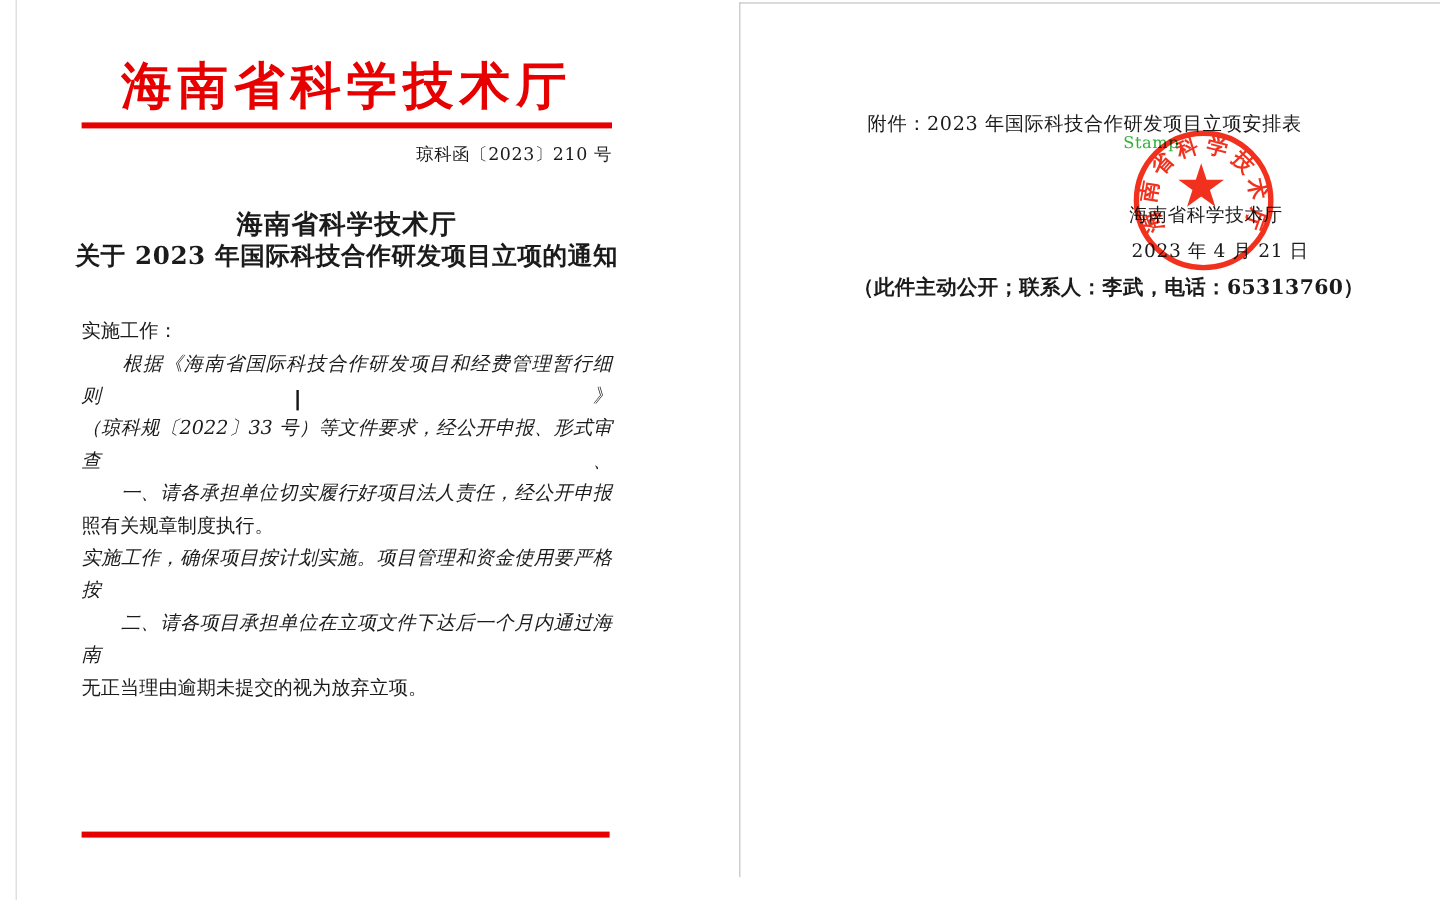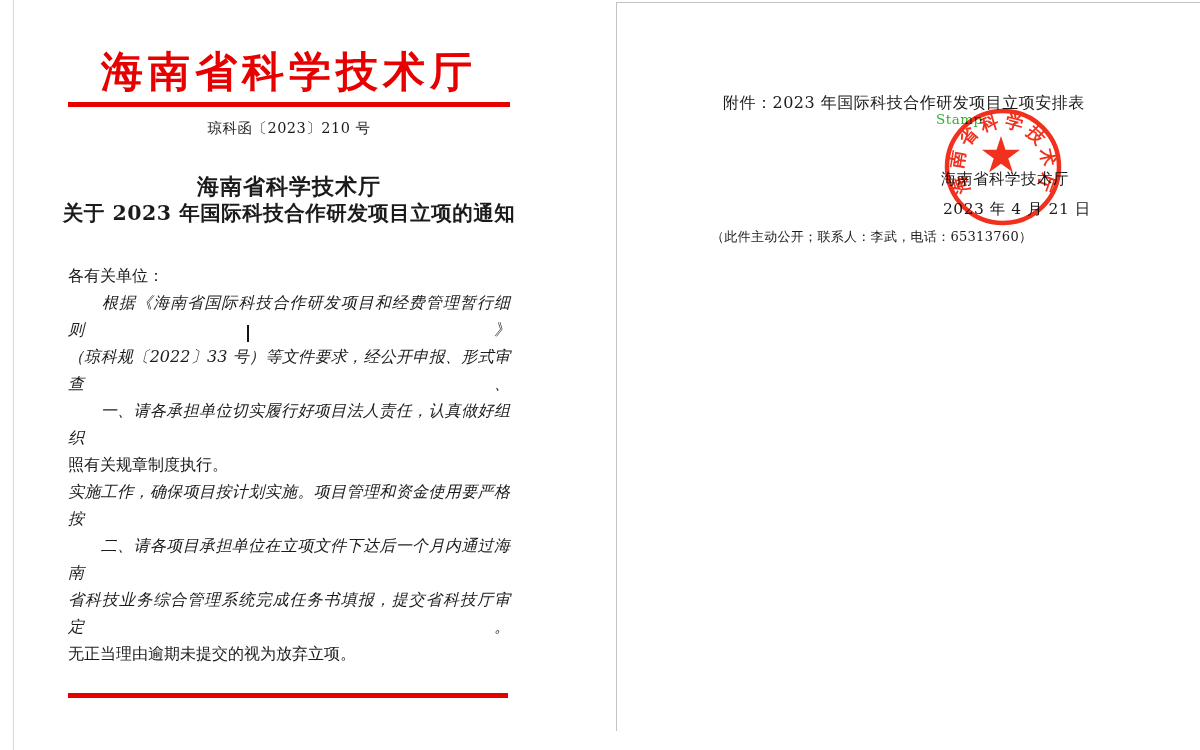--- a/index.html
+++ b/index.html
@@ -13,39 +13,39 @@
   
   .edge-left  { position:absolute; left:13px; top:0; width:1px; height:750px; background:#d9d9d9; }
   .page2-frame{ position:absolute; left:616px; top:2px; width:584px; height:729px;
                 border-left:1px solid #c3c3c3; border-top:1px solid #c3c3c3; background:#ffffff; }
 
   
   .p1 { position:absolute; left:13px; top:0; width:600px; height:750px; }
   .letterhead { position:absolute; left:55px; top:44px; width:442px; text-align:center;
                 font-size:42px; font-weight:bold; letter-spacing:5px; white-space:nowrap; }
   .rule-top   { position:absolute; left:55px; top:102px; width:442px; height:4.5px; }
-  .doc-no     { position:absolute; left:55px; top:119px; width:442px; text-align:center;
+  .doc-no     { position:absolute; left:55px; top:119px; width:442px; text-align:right;
                 font-size:14.5px; letter-spacing:0.5px; }
   .title1 { position:absolute; left:55px; top:172px; width:442px; text-align:center;
             font-size:22px; font-weight:bold; letter-spacing:1px; }
   .title2 { position:absolute; left:40px; top:199px; width:472px; text-align:center;
             font-size:20.5px; font-weight:bold; letter-spacing:0.5px; white-space:nowrap; }
   .body-block { position:absolute; left:55px; top:262px; width:442px;
                 font-size:16px; line-height:27px; }
   .bl { white-space:pre-wrap; }
   .bl.j { text-align:justify; text-align-last:justify;font-style:italic; }
   .caret { position:absolute; left:234px; top:325px; width:1.5px; height:17px; background:#141414; }
   .rule-bottom { position:absolute; left:55px; top:693px; width:440px; height:4.5px; }
 
   
   .p2 { position:absolute; left:617px; top:2px; width:583px; height:729px; }
   .attachment { position:absolute; left:106px; top:77px; font-size:16px; letter-spacing:0.5px; white-space:nowrap;margin-top:14px; }
   .signature  { position:absolute; left:324px; top:167px; font-size:15.5px; letter-spacing:0.5px; white-space:nowrap; }
   .sig-date   { position:absolute; left:326px; top:197px; font-size:15.5px; letter-spacing:0.5px; white-space:nowrap; }
-  .footer-note{ position:absolute; left:94px; top:226px; font-size:13px; letter-spacing:0.3px; white-space:nowrap; }
+  .footer-note{ position:absolute; left:94px; top:226px; font-size:17px; letter-spacing:0.3px; white-space:nowrap;font-weight:bold; }
   .stamp-label{ position:absolute; left:319px; top:109px; font-size:13.5px; letter-spacing:0.5px; }
   .seal { position:absolute; left:323px; top:102px; width:126px; height:126px;
           mix-blend-mode:multiply; }
   .seal text { font-family:"DejaVu Serif","Liberation Serif",serif; font-size:17.5px; font-weight:bold; }
 </style>
 </head>
 <body>
 
 <div class="stage">
 
@@ -56,28 +56,27 @@
     <div class="letterhead" style="color: rgb(230, 0, 0);">海南省科学技术厅</div>
 
     <div class="rule-top" style="background: rgb(230, 0, 0);"></div>
 
     <div class="doc-no">琼科函〔2023〕210 号</div>
 
     <div class="title1">海南省科学技术厅</div>
     <div class="title2">关于 2023 年国际科技合作研发项目立项的通知</div>
 
     <div class="body-block">
-      <div class="bl">各有关单位：</div>
+      <div class="bl">实施工作：</div>
       <div class="bl j">　　根据《海南省国际科技合作研发项目和经费管理暂行细则》</div>
       <div class="bl j">（琼科规〔2022〕33 号）等文件要求，经公开申报、形式审查、</div>
-      <div class="bl j">　　一、请各承担单位切实履行好项目法人责任，认真做好组织</div>
+      <div class="bl j">　　一、请各承担单位切实履行好项目法人责任，经公开申报</div>
       <div class="bl">照有关规章制度执行。</div>
       <div class="bl j">实施工作，确保项目按计划实施。项目管理和资金使用要严格按</div>
       <div class="bl j">　　二、请各项目承担单位在立项文件下达后一个月内通过海南</div>
-      <div class="bl j">省科技业务综合管理系统完成任务书填报，提交省科技厅审定。</div>
       <div class="bl">无正当理由逾期未提交的视为放弃立项。</div>
 
     </div>
 
     <div class="caret"></div>
 
     <div class="rule-bottom" style="background: rgb(230, 0, 0);"></div>
   </div>
 
   <div class="p2">

